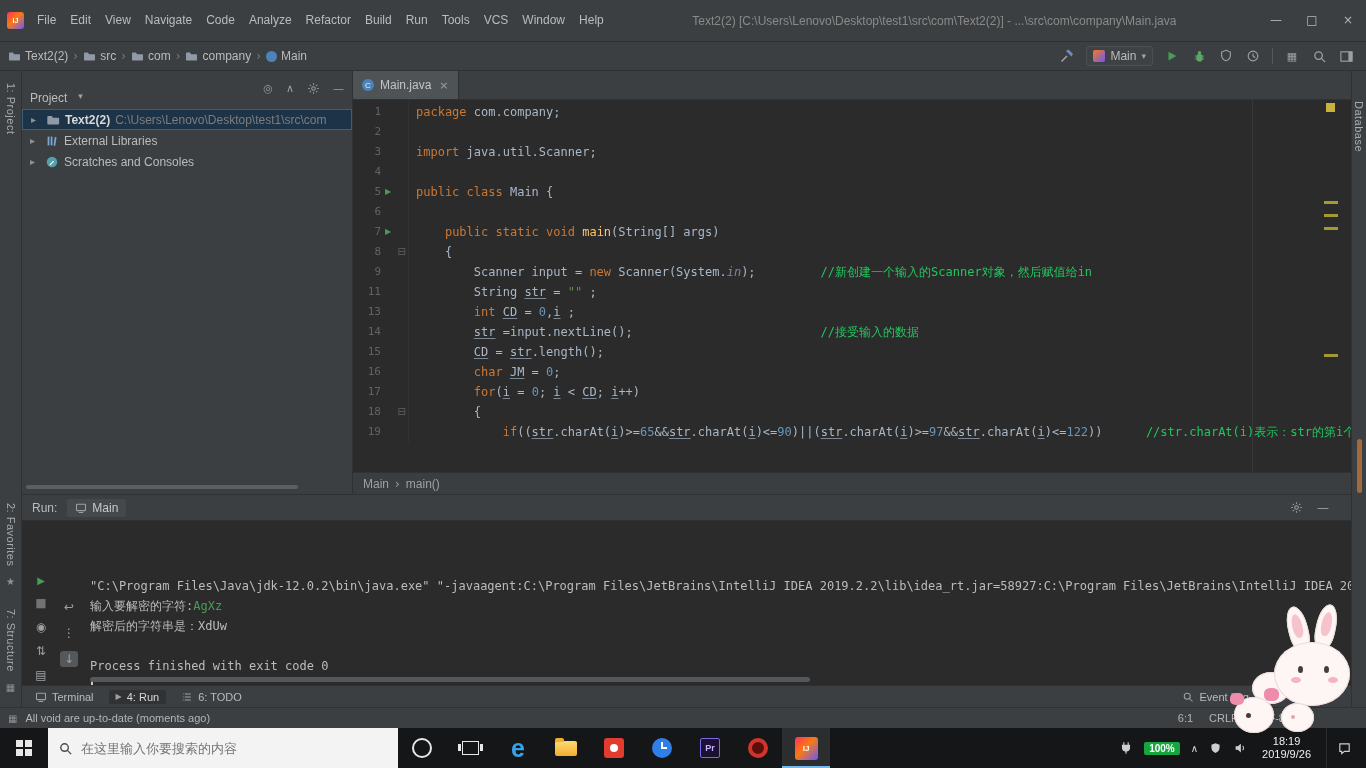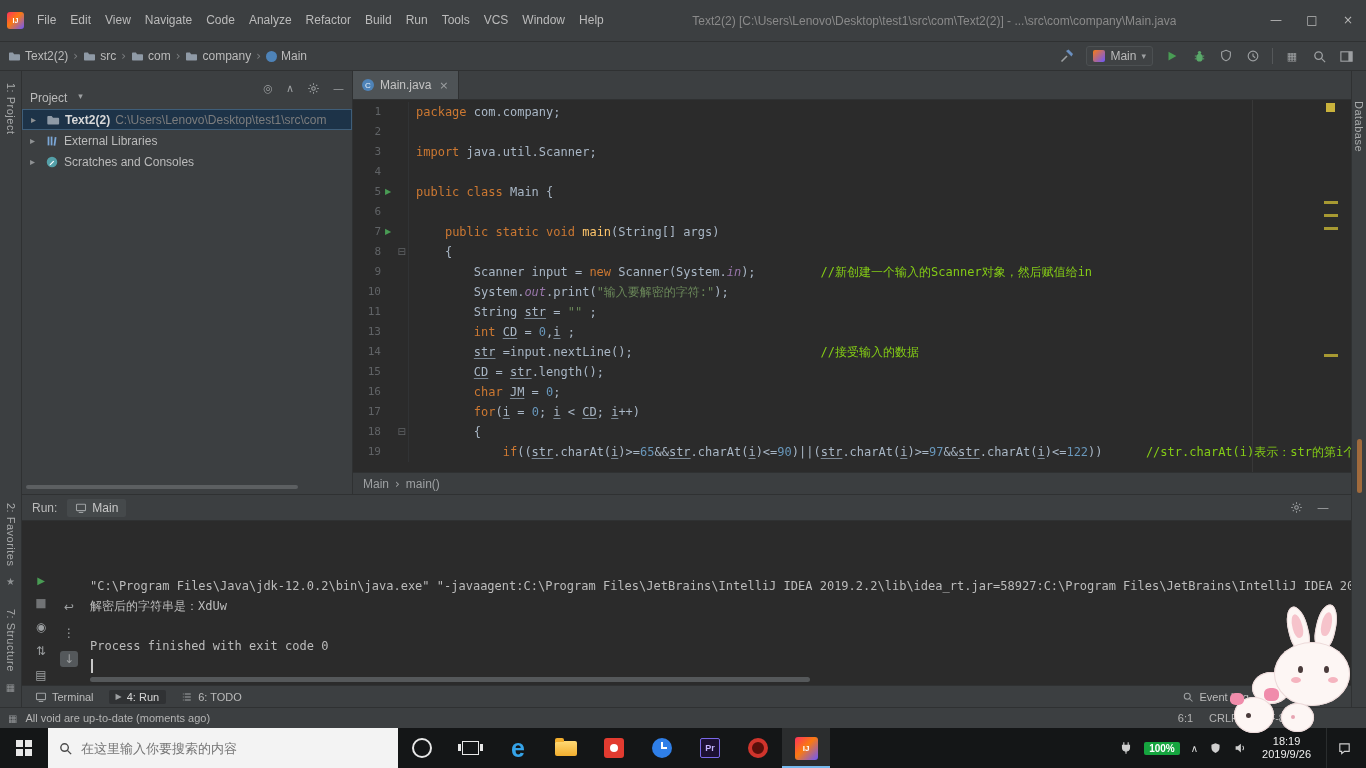--- a/index.html
+++ b/index.html
@@ -71,21 +71,21 @@
     font-family:"DejaVu Sans Mono","Liberation Mono",monospace;font-size:12px;line-height:20px;padding-top:2px;}
   .code-row{display:flex;height:20px;white-space:pre;}
   .gutter{flex:0 0 56px;display:flex;align-items:center;border-right:1px solid #313335;padding:0 2px 0 6px;}
   .lnum{width:22px;text-align:right;color:#606366;font-size:11px;}
   .gmarks{flex:1;display:flex;align-items:center;padding-left:4px;}
   .run-mark{color:#499C54;font-size:8px;}
   .fold-mark{margin-left:auto;color:#606366;font-size:10px;line-height:10px;}
   .code-text{padding-left:7px;}
   .tk-k{color:#cc7832;}
   .tk-s{color:#6a8759;}
-  .tk-c{color:#84cc16;}
+  .tk-c{color:#22c55e;}
   .tk-n{color:#6897bb;}
   .tk-d{color:#a9b7c6;}
   .tk-f{color:#ffc66b;}
   .tk-p{color:#9876aa;font-style:italic;}
   .tk-v{color:#a9b7c6;text-decoration:underline;text-underline-offset:2px;text-decoration-color:#7a8794;}
   .tk-g{color:#499C54;}
   .margin-guide{position:absolute;top:0;bottom:0;left:899px;width:1px;background:#383838;}
   .insp-badge{position:absolute;top:3px;right:16px;width:9px;height:9px;background:#c9b23c;}
   .smark{position:absolute;right:13px;width:14px;height:3px;background:#a79932;}
   .ed-crumbs{flex:0 0 22px;background:#3b3e40;border-top:1px solid #2f3132;display:flex;align-items:center;gap:6px;padding:0 10px;color:#9da0a2;}
@@ -397,21 +397,20 @@
             <div>
                 <div class="code-row"><span class="gutter"><span class="lnum">1</span><span class="gmarks"></span></span><span class="code-text"><span class="tk-k">package</span><span class="tk-d"> com.company;</span></span></div>
                 <div class="code-row"><span class="gutter"><span class="lnum">2</span><span class="gmarks"></span></span><span class="code-text"></span></div>
                 <div class="code-row"><span class="gutter"><span class="lnum">3</span><span class="gmarks"></span></span><span class="code-text"><span class="tk-k">import</span><span class="tk-d"> java.util.Scanner;</span></span></div>
                 <div class="code-row"><span class="gutter"><span class="lnum">4</span><span class="gmarks"></span></span><span class="code-text"></span></div>
                 <div class="code-row"><span class="gutter"><span class="lnum">5</span><span class="gmarks"><span class="run-mark gly">▶</span></span></span><span class="code-text"><span class="tk-k">public class</span><span class="tk-d"> Main {</span></span></div>
                 <div class="code-row"><span class="gutter"><span class="lnum">6</span><span class="gmarks"></span></span><span class="code-text"></span></div>
                 <div class="code-row"><span class="gutter"><span class="lnum">7</span><span class="gmarks"><span class="run-mark gly">▶</span></span></span><span class="code-text"><span class="tk-d">    </span><span class="tk-k">public static void</span><span class="tk-d"> </span><span class="tk-f">main</span><span class="tk-d">(String[] args)</span></span></div>
                 <div class="code-row"><span class="gutter"><span class="lnum">8</span><span class="gmarks"><span class="fold-mark gly">⊟</span></span></span><span class="code-text"><span class="tk-d">    {</span></span></div>
                 <div class="code-row"><span class="gutter"><span class="lnum">9</span><span class="gmarks"></span></span><span class="code-text"><span class="tk-d">        Scanner input = </span><span class="tk-k">new</span><span class="tk-d"> Scanner(System.</span><span class="tk-p">in</span><span class="tk-d">);         </span><span class="tk-c">//新创建一个输入的Scanner对象，然后赋值给in</span></span></div>
-                <div class="code-row"><span class="gutter"><span class="lnum">10</span><span class="gmarks"></span></span><span class="code-text"><span class="tk-d">        System.</span><span class="tk-p">out</span><span class="tk-d">.print(</span><span class="tk-s">"输入要解密的字符:"</span><span class="tk-d">);</span></span></div>
                 <div class="code-row"><span class="gutter"><span class="lnum">11</span><span class="gmarks"></span></span><span class="code-text"><span class="tk-d">        String </span><span class="tk-v">str</span><span class="tk-d"> = </span><span class="tk-s">""</span><span class="tk-d"> ;</span></span></div>
                 <div class="code-row"><span class="gutter"><span class="lnum">13</span><span class="gmarks"></span></span><span class="code-text"><span class="tk-d">        </span><span class="tk-k">int</span><span class="tk-d"> </span><span class="tk-v">CD</span><span class="tk-d"> = </span><span class="tk-n">0</span><span class="tk-d">,</span><span class="tk-v">i</span><span class="tk-d"> ;</span></span></div>
                 <div class="code-row"><span class="gutter"><span class="lnum">14</span><span class="gmarks"></span></span><span class="code-text"><span class="tk-d">        </span><span class="tk-v">str</span><span class="tk-d"> =input.nextLine();                          </span><span class="tk-c">//接受输入的数据</span></span></div>
                 <div class="code-row"><span class="gutter"><span class="lnum">15</span><span class="gmarks"></span></span><span class="code-text"><span class="tk-d">        </span><span class="tk-v">CD</span><span class="tk-d"> = </span><span class="tk-v">str</span><span class="tk-d">.length();</span></span></div>
                 <div class="code-row"><span class="gutter"><span class="lnum">16</span><span class="gmarks"></span></span><span class="code-text"><span class="tk-d">        </span><span class="tk-k">char</span><span class="tk-d"> </span><span class="tk-v">JM</span><span class="tk-d"> = </span><span class="tk-n">0</span><span class="tk-d">;</span></span></div>
                 <div class="code-row"><span class="gutter"><span class="lnum">17</span><span class="gmarks"></span></span><span class="code-text"><span class="tk-d">        </span><span class="tk-k">for</span><span class="tk-d">(</span><span class="tk-v">i</span><span class="tk-d"> = </span><span class="tk-n">0</span><span class="tk-d">; </span><span class="tk-v">i</span><span class="tk-d"> &lt; </span><span class="tk-v">CD</span><span class="tk-d">; </span><span class="tk-v">i</span><span class="tk-d">++)</span></span></div>
                 <div class="code-row"><span class="gutter"><span class="lnum">18</span><span class="gmarks"><span class="fold-mark gly">⊟</span></span></span><span class="code-text"><span class="tk-d">        {</span></span></div>
                 <div class="code-row"><span class="gutter"><span class="lnum">19</span><span class="gmarks"></span></span><span class="code-text"><span class="tk-d">            </span><span class="tk-k">if</span><span class="tk-d">((</span><span class="tk-v">str</span><span class="tk-d">.charAt(</span><span class="tk-v">i</span><span class="tk-d">)&gt;=</span><span class="tk-n">65</span><span class="tk-d">&amp;&amp;</span><span class="tk-v">str</span><span class="tk-d">.charAt(</span><span class="tk-v">i</span><span class="tk-d">)&lt;=</span><span class="tk-n">90</span><span class="tk-d">)||(</span><span class="tk-v">str</span><span class="tk-d">.charAt(</span><span class="tk-v">i</span><span class="tk-d">)&gt;=</span><span class="tk-n">97</span><span class="tk-d">&amp;&amp;</span><span class="tk-v">str</span><span class="tk-d">.charAt(</span><span class="tk-v">i</span><span class="tk-d">)&lt;=</span><span class="tk-n">122</span><span class="tk-d">))      </span><span class="tk-c">//str.charAt(i)表示：str的第i个字符</span></span></div>
               </div>
             <div class="margin-guide"></div>
@@ -473,20 +472,21 @@
             </div>
             <div class="ricol second">
               <span class="ric gly">↩</span>
               <span class="ric gly">⋮</span>
               <span class="ric act gly">↓</span>
             </div>
           </div>
           <div class="console">
             <div>
                 <div class="con-row"><span class="tk-d">"C:\Program Files\Java\jdk-12.0.2\bin\java.exe" "-javaagent:C:\Program Files\JetBrains\IntelliJ IDEA 2019.2.2\lib\idea_rt.jar=58927:C:\Program Files\JetBrains\IntelliJ IDEA 2019.2</span></div>
+                <div class="con-row"><span class="tk-d">输入要解密的字符:</span><span class="tk-g">AgXz</span></div>
                 <div class="con-row"><span class="tk-d">解密后的字符串是：XdUw</span></div>
                 <div class="con-row"></div>
                 <div class="con-row"><span class="tk-d">Process finished with exit code 0</span></div>
               </div>
             <div class="caret-line">
               <span class="caret-bar"></span>
             </div>
             <div class="con-hscroll"></div>
           </div>
         </div>

